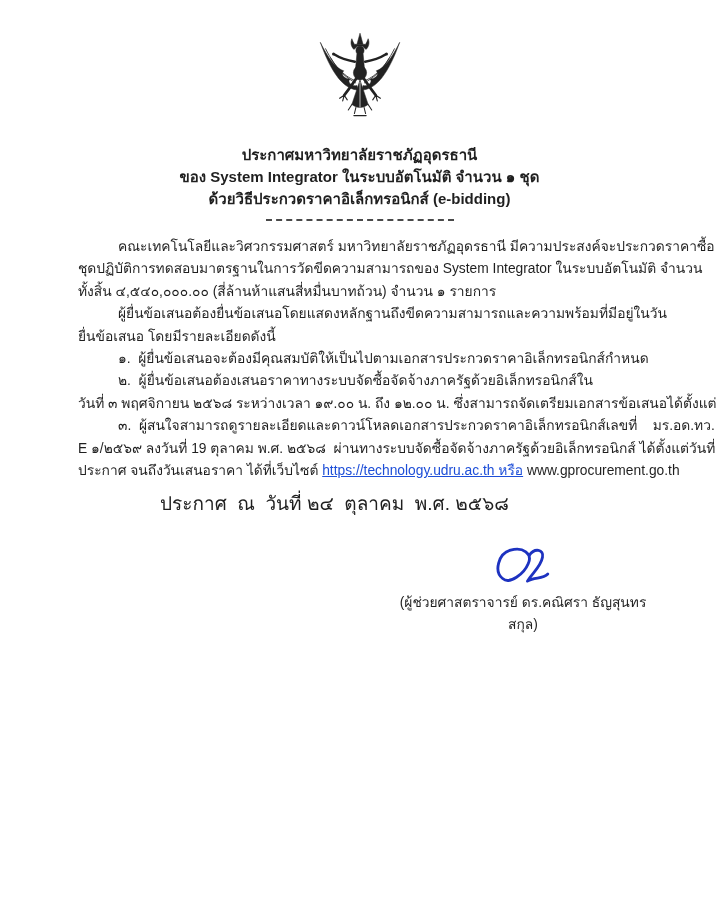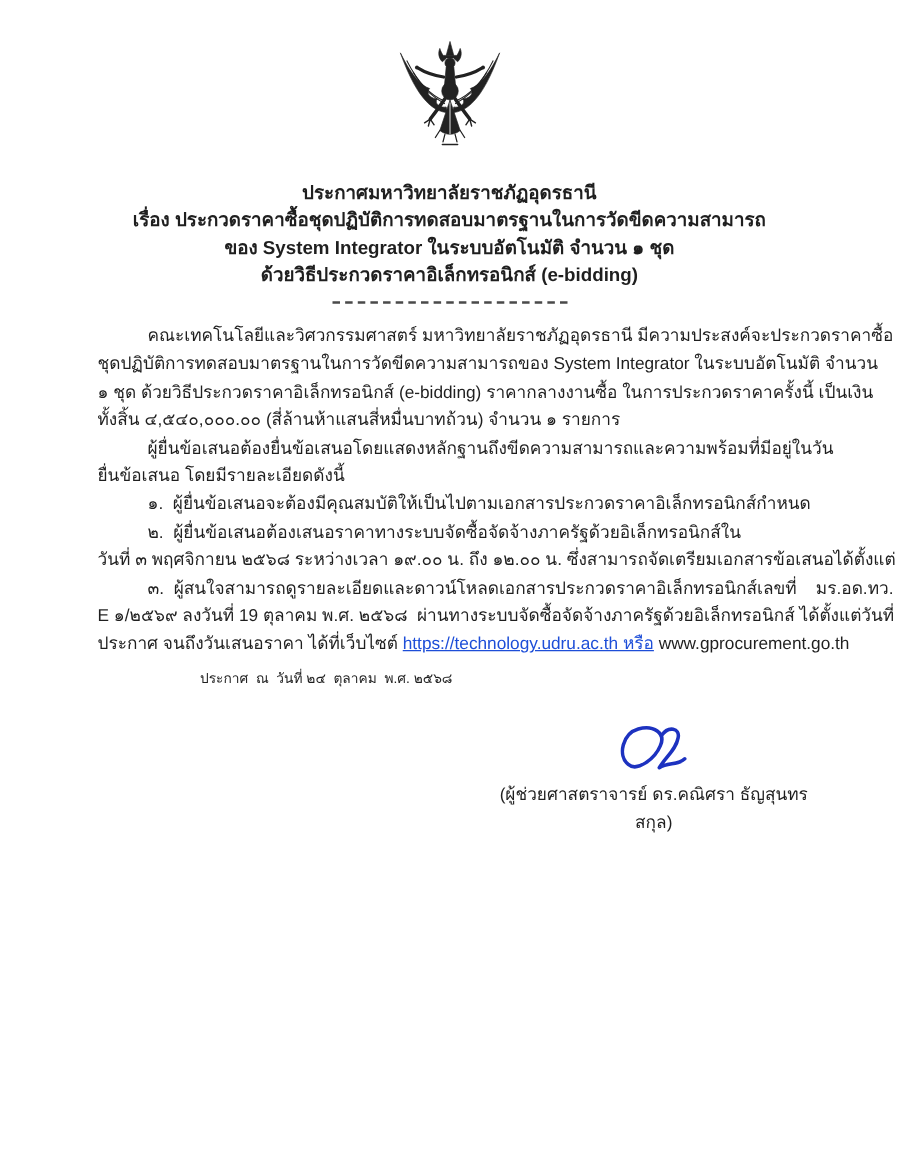--- a/index.html
+++ b/index.html
@@ -13,21 +13,21 @@
   }
   .emblem-wrap{width:112px;height:112px;margin:26px auto 4px auto;}
   .emblem-wrap svg{width:100%;height:100%;display:block;}
   .doc-header{text-align:center;font-weight:bold;font-size:15px;line-height:22px;margin-top:6px;}
   .doc-header div{white-space:pre;}
   .separator{width:188px;height:0;border-top:2px dashed #4a4a4a;margin:9px auto 0 auto;}
   .doc-body{margin:15px 40px 0 78px;font-size:13.8px;line-height:22.4px;}
   .line{white-space:pre;}
   .indent{text-indent:40px;}
   .linkline a, .ulink{color:#1d4ed8;text-decoration:underline;}
-  .announce{margin:6px 0 0 160px;font-size:11px;white-space:pre;}
+  .announce{margin:6px 0 0 160px;font-size:19px;white-space:pre;}
   .sign-block{width:270px;margin:26px 0 16px 388px;text-align:center;font-size:13.8px;line-height:22px;}
   .signature{width:62px;height:46px;margin:0 auto 2px auto;display:block;}
 </style>
 </head>
 <body>
 
 <div class="page">
 
   <div class="emblem-wrap">
     <svg viewBox="0 0 220 200" xmlns="http://www.w3.org/2000/svg" fill="none" stroke="#222222">
@@ -62,31 +62,29 @@
 
       <path d="M110,96 L94,144 C104,152 116,152 126,144 Z" fill="#222"></path>
       <path d="M110,100 L110,150" stroke="#fff" stroke-width="1.4"></path>
       <path d="M94,144 l-7,11 M126,144 l7,11 M102,150 l-3,12 M118,150 l3,12" stroke-width="2" stroke-linecap="round"></path>
       <path d="M98,166 h24" stroke-width="2.4" stroke-linecap="round"></path>
     </svg>
   </div>
 
   <div class="doc-header">
     <div>ประกาศมหาวิทยาลัยราชภัฏอุดรธานี</div>
-    <div>เรื่อง ประกวดราคาซื้อชุดปฏิบัติการทดสอบมาตรฐานในการวัดขีดความสามารถ</div>
     <div>ของ System Integrator ในระบบอัตโนมัติ จำนวน ๑ ชุด</div>
     <div>ด้วยวิธีประกวดราคาอิเล็กทรอนิกส์ (e-bidding)</div>
   </div>
 
   <div class="separator"></div>
 
   <div class="doc-body">
     <div class="line indent">คณะเทคโนโลยีและวิศวกรรมศาสตร์ มหาวิทยาลัยราชภัฏอุดรธานี มีความประสงค์จะประกวดราคาซื้อ</div>
     <div class="line">ชุดปฏิบัติการทดสอบมาตรฐานในการวัดขีดความสามารถของ System Integrator ในระบบอัตโนมัติ จำนวน</div>
-    <div class="line">๑ ชุด ด้วยวิธีประกวดราคาอิเล็กทรอนิกส์ (e-bidding) ราคากลางงานซื้อ ในการประกวดราคาครั้งนี้ เป็นเงิน</div>
     <div class="line">ทั้งสิ้น ๔,๕๔๐,๐๐๐.๐๐ (สี่ล้านห้าแสนสี่หมื่นบาทถ้วน) จำนวน ๑ รายการ</div>
 
     <div class="line indent">ผู้ยื่นข้อเสนอต้องยื่นข้อเสนอโดยแสดงหลักฐานถึงขีดความสามารถและความพร้อมที่มีอยู่ในวัน</div>
     <div class="line">ยื่นข้อเสนอ โดยมีรายละเอียดดังนี้</div>
 
     <div class="line indent">๑.  ผู้ยื่นข้อเสนอจะต้องมีคุณสมบัติให้เป็นไปตามเอกสารประกวดราคาอิเล็กทรอนิกส์กำหนด</div>
     <div class="line indent">๒.  ผู้ยื่นข้อเสนอต้องเสนอราคาทางระบบจัดซื้อจัดจ้างภาครัฐด้วยอิเล็กทรอนิกส์ใน</div>
     <div class="line">วันที่ ๓ พฤศจิกายน ๒๕๖๘ ระหว่างเวลา ๑๙.๐๐ น. ถึง ๑๒.๐๐ น. ซึ่งสามารถจัดเตรียมเอกสารข้อเสนอได้ตั้งแต่</div>
 
     <div class="line indent">๓.  ผู้สนใจสามารถดูรายละเอียดและดาวน์โหลดเอกสารประกวดราคาอิเล็กทรอนิกส์เลขที่    มร.อด.ทว.</div>

